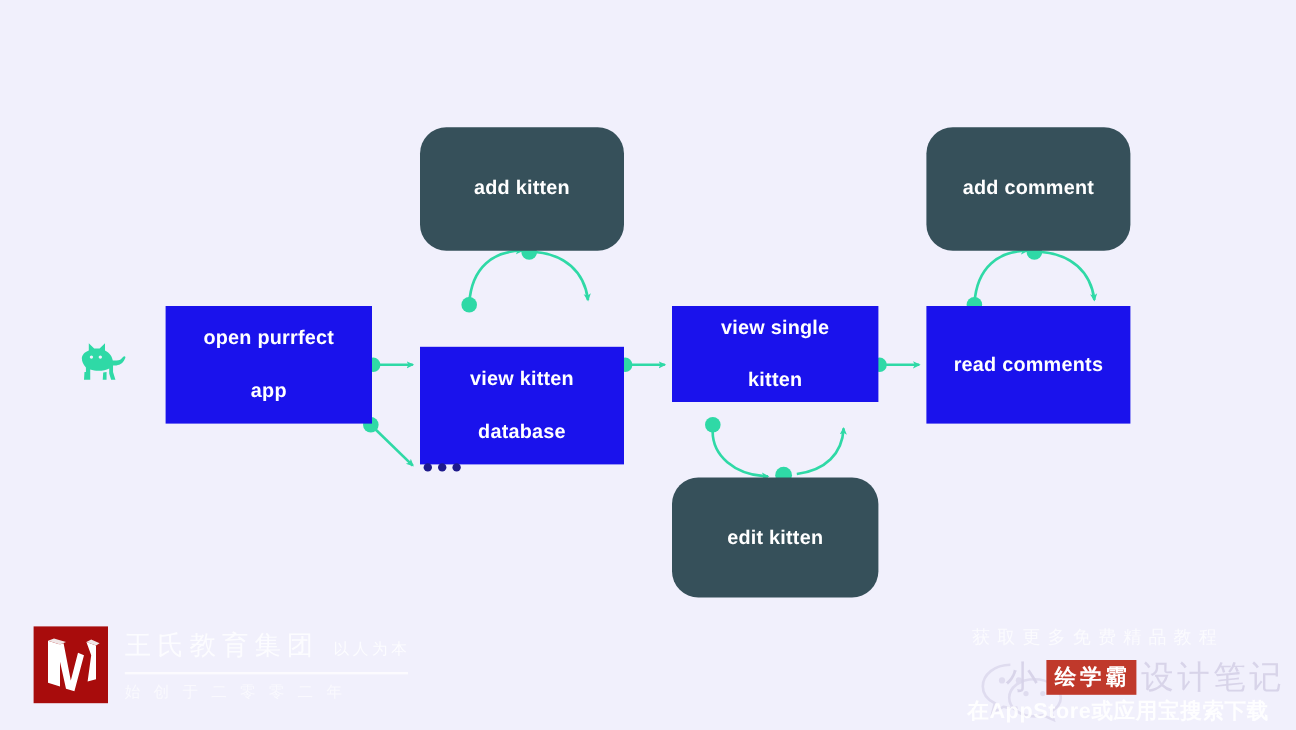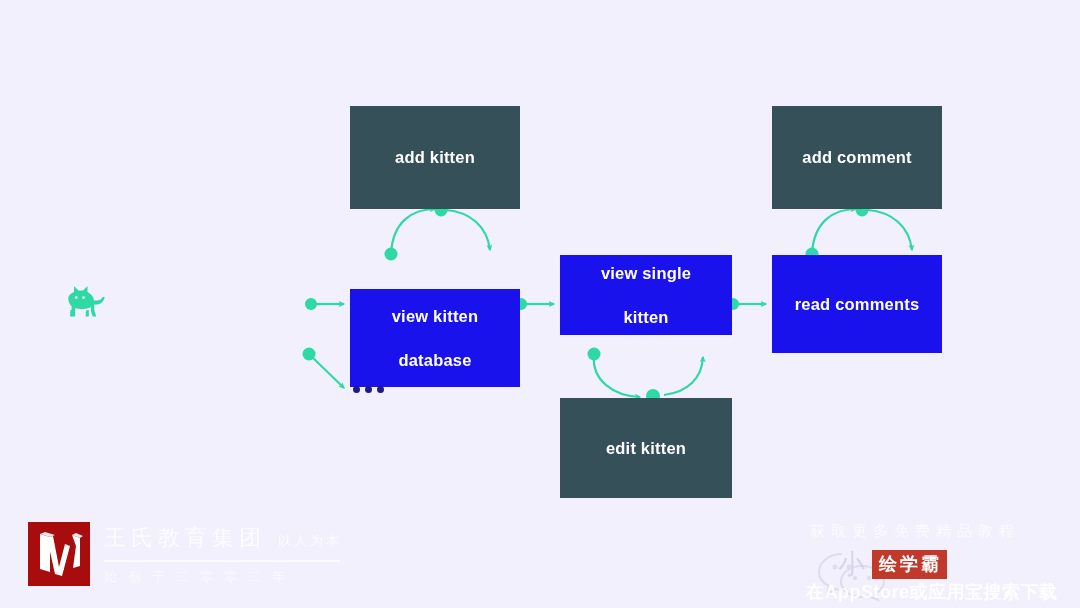--- a/index.html
+++ b/index.html
@@ -29,21 +29,21 @@
     color: #ffffff;
     font-weight: bold;
     font-size: 16.5px;
     line-height: 1.35;
     letter-spacing: 0.2px;
     box-sizing: border-box;
     z-index: 3;
   }
   .node span { display: block; padding: 0 10px; }
   .node.blue  { background: #1a12ec; }
-  .node.dark  { background: #36505a; }
+  .node.dark  { background: #36505a; border-radius: 22px; }
 
   
   #arrows {
     position: absolute;
     left: 0; top: 0;
     width: 1080px;
     height: 608px;
     z-index: 2;
     pointer-events: none;
   }
@@ -237,20 +237,23 @@
       C39.5 13.2 41 13.8 40.4 15.4 C39 19 36.5 21.3 33 21.5 L30.2 21.5
       L30.2 27 L32.2 33.5 L28.6 33.5 L27 28.3 L27 24 C24.6 25.4 21.6 26 18.2 26
       C15.6 26 13.2 25.6 11.2 24.9 L11.2 33.5 L7.6 33.5 L7.6 23.2
       C5.4 21 4.2 18.4 4.2 15.6 C4.2 12.9 6.4 10.3 10 9 Z
       M9.4 33.5 L6 33.5 L6.4 27 L9.4 27 Z
       M24.8 33.5 L21.6 33.5 L22 27.4 L24.8 27 Z"></path>
     <circle cx="12.2" cy="14.6" r="1.4" fill="#f1f0fc"></circle>
     <circle cx="19.6" cy="14.6" r="1.4" fill="#f1f0fc"></circle>
   </svg>
 
+  <div class="node blue" style="left:138px; top:255px; width:172px; height:98px;">
+    <span><span>open purrfect</span><br><span>app</span></span>
+  </div>
 
   <div class="node blue" style="left:350px; top:255px; width:170px; height:98px;margin-top:34px;">
     <span><span>view kitten</span><br><span>database</span></span>
   </div>
 
   <div class="node blue" style="left:560px; top:255px; width:172px; height:80px;">
     <span><span>view single</span><br><span>kitten</span></span>
   </div>
 
   <div class="node blue" style="left:772px; top:255px; width:170px; height:98px;">
@@ -304,17 +307,18 @@
       <path fill="none" stroke="#cfc9e4" stroke-width="2.2" d="M46 18 C34 18 25 25 25 33.5 C25 42 34 49 46 49
                C48.5 49 51 48.7 53.3 48.1 L62 52 L60 45
                C65 42 68 38 68 33.5 C68 25 58 18 46 18 Z"></path>
       <circle cx="39" cy="30" r="2.2" fill="#cfc9e4"></circle>
       <circle cx="53" cy="30" r="2.2" fill="#cfc9e4"></circle>
     </svg>
     <div id="wm-r-top">获取更多免费精品教程</div>
     <div id="wm-r-mid">
       <span class="gray">小</span>
       <span id="wm-r-badge">绘学霸</span>
+      <span class="gray">设计笔记</span>
     </div>
     <div id="wm-r-bot">在AppStore或应用宝搜索下载</div>
   </div>
 
 </div>
 
 </body></html>

